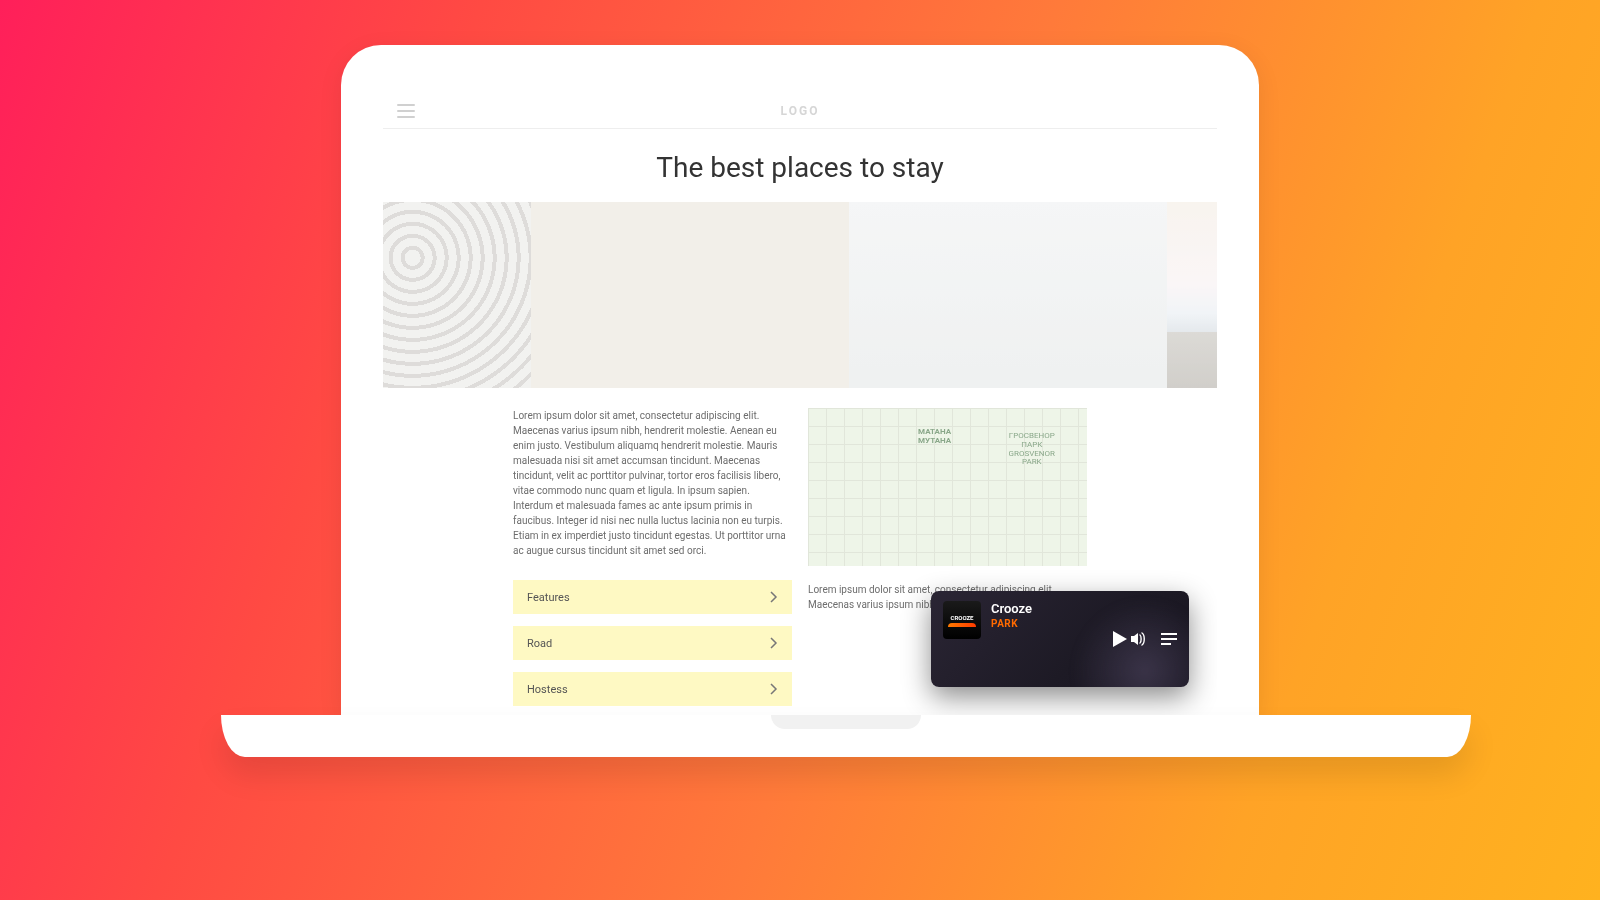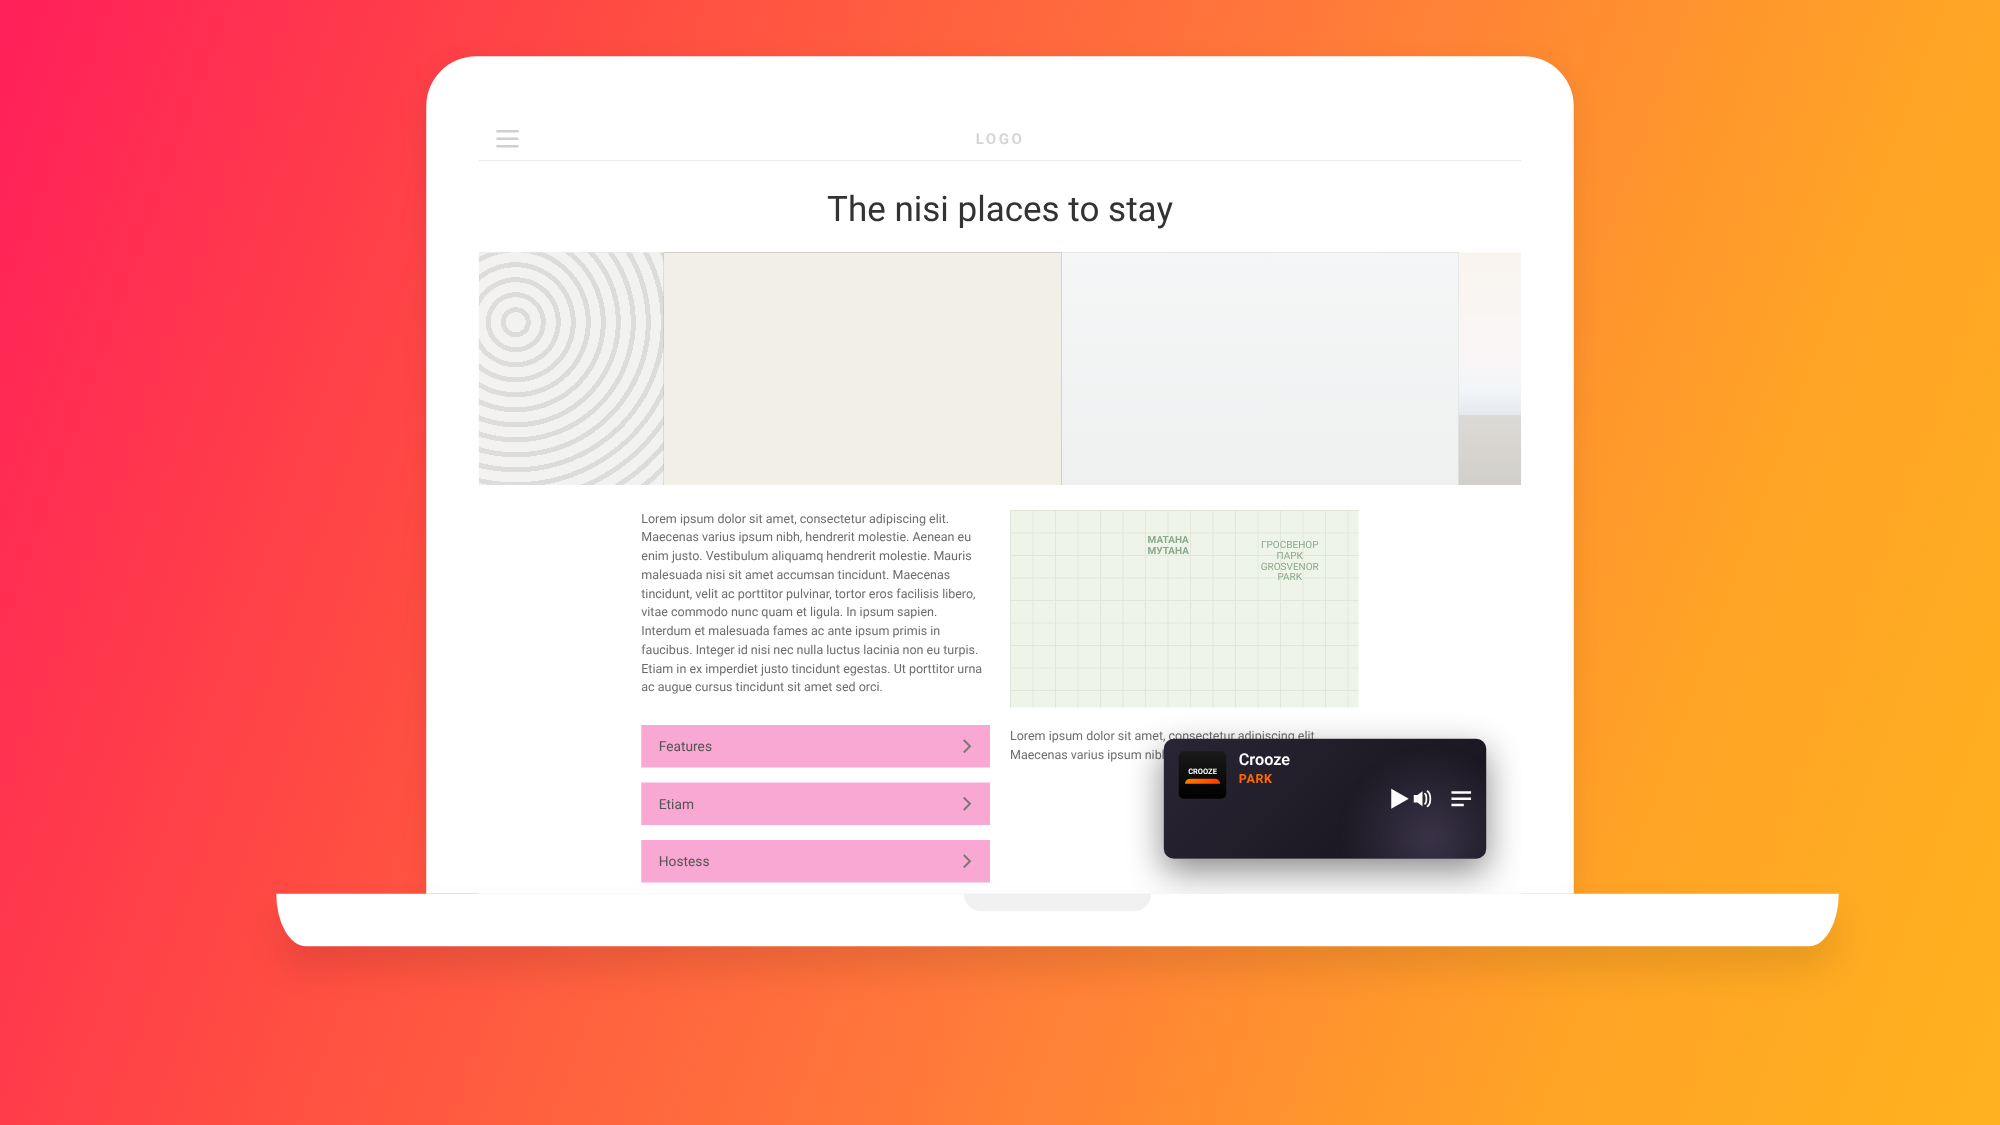--- a/index.html
+++ b/index.html
@@ -125,21 +125,21 @@
   }
   .col-left { flex: 1; }
   .col-right { flex: 1; }
   .desc {
     font-size: 10px;
     line-height: 1.5;
     color: #6d6d6d;
   }
   .accordion { margin-top: 22px; display: flex; flex-direction: column; gap: 12px; }
   .acc-item {
-    background: #f9a8d4;
+    background: #fef9c3;
     height: 34px;
     display: flex;
     align-items: center;
     justify-content: space-between;
     padding: 0 14px;
     font-size: 11px;
     color: #555;
     cursor: pointer;
   }
   .chev { color: #888; font-size: 12px; }
@@ -218,21 +218,21 @@
   <div class="lid">
     <div class="screen">
 
       <div class="topbar">
         <div class="menu-icon">
             <span></span>
           </div>
         <div class="logo">LOGO</div>
       </div>
 
-      <div class="page-title">The nisi places to stay</div>
+      <div class="page-title">The best places to stay</div>
 
       <div class="gallery">
         <div class="tile w1 img-tubes fade"></div>
         <div class="tile w2 img-room"></div>
         <div class="tile w3 img-forest fade"></div>
         <div class="tile w4 img-beach fade"></div>
       </div>
 
       <div class="content-row">
         <div class="col-left">
@@ -240,21 +240,21 @@
           <div class="accordion">
             <div class="acc-item">
               <span>Features</span>
               <span class="chev">
                 <svg width="8" height="12" viewBox="0 0 8 12">
                     <path d="M1 1l5 5-5 5" fill="none" stroke="#777" stroke-width="1.5"></path>
                   </svg>
               </span>
             </div>
             <div class="acc-item">
-              <span>Etiam</span>
+              <span>Road</span>
               <span class="chev">
                 <svg width="8" height="12" viewBox="0 0 8 12">
                     <path d="M1 1l5 5-5 5" fill="none" stroke="#777" stroke-width="1.5"></path>
                   </svg>
               </span>
             </div>
             <div class="acc-item">
               <span>Hostess</span>
               <span class="chev">
                 <svg width="8" height="12" viewBox="0 0 8 12">

